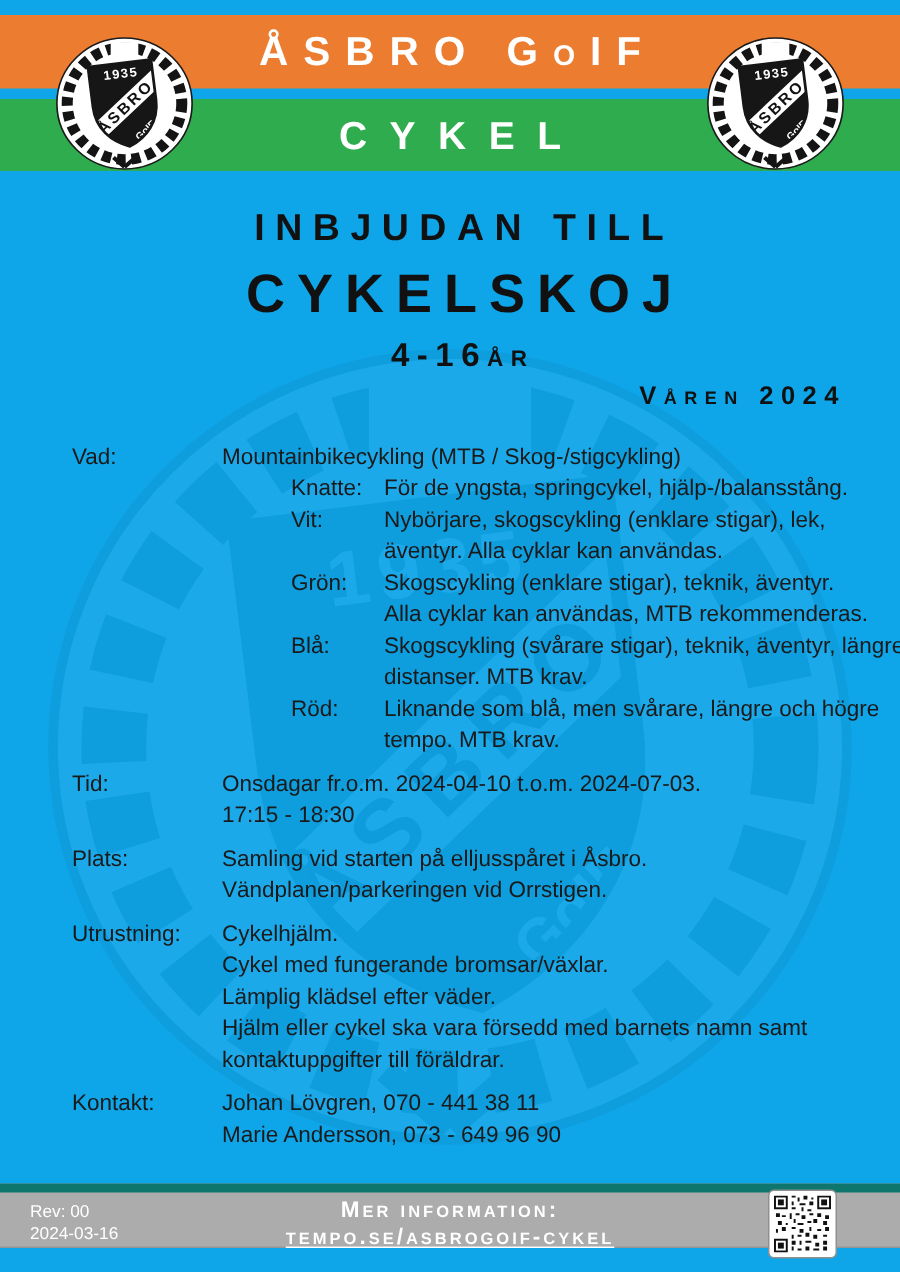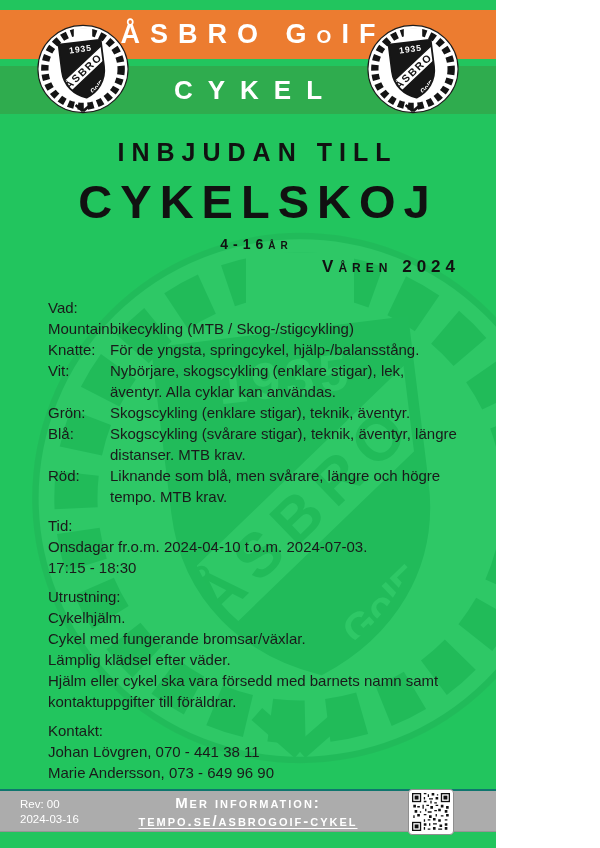--- a/index.html
+++ b/index.html
@@ -1,18 +1,18 @@
 <!DOCTYPE html>
 <html><head>
 <meta charset="utf-8">
 <style>
   * { margin:0; padding:0; box-sizing:border-box; }
   html,body { background:#ffffff; }
   .page {
-    position:relative; width:496px; height:848px; background:#22c55e;
+    position:relative; width:600px; height:848px; background:#0ea5e9;
     overflow:hidden; font-family:"Liberation Sans", sans-serif; color:#1a1a1a;
   }
   
   .header { position:relative; height:114px; z-index:3; }
   .band { position:absolute; left:0; width:100%; display:flex; align-items:center; justify-content:center; }
   .band-orange { top:10px; height:49px; background:#EC7C30; }
   .band-green  { top:66px; height:48px; background:#2FAC4E; }
   .club-name {
     color:#fff; font-weight:700; font-size:27px; letter-spacing:10px; text-indent:10px;
     font-variant:small-caps;
@@ -25,34 +25,34 @@
   
   .watermark {
     position:absolute; left:30px; top:228px; width:540px; height:540px;
     opacity:0.05; z-index:0; pointer-events:none;
   }
   
   .main { position:relative; z-index:1; padding:26px 36px 0 48px; }
   .titles { text-align:center; color:#111; }
   .titles > div { line-height:1; font-weight:700; }
   .t-intro  { font-size:25px; letter-spacing:7px;  text-indent:7px; }
-  .t-main   { font-size:47px; letter-spacing:8px;  text-indent:8px; margin-top:13px; }
-  .t-ages   { font-size:14px; letter-spacing:5px;  text-indent:5px; margin-top:12px; font-variant:small-caps; }
+  .t-main   { font-size:36px; letter-spacing:8px;  text-indent:8px; margin-top:13px; }
+  .t-ages   { font-size:22px; letter-spacing:5px;  text-indent:5px; margin-top:12px; font-variant:small-caps; }
   .t-season { font-size:17px; letter-spacing:5px;  text-indent:5px; margin-top:7px;  font-variant:small-caps;text-align:right; }
   .sections { margin-top:22px; font-size:15px; line-height:21px; }
-  .sec { display:flex; margin-bottom:8px;flex-direction:column; }
+  .sec { display:flex; margin-bottom:8px; }
   .sec-label { width:100px; flex:none; }
   .sec-content { flex:1; min-width:0; }
   .row { display:flex; }
-  .sub { width:62px; flex:none; }
+  .sub { width:62px; flex:none;margin-left:46px; }
   .txt { white-space:nowrap; }
   
   .footer {
     position:absolute; left:0; top:789px; width:100%; height:43px;
-    background:#ACACAC; border-top:2px solid #0f766e; border-bottom:1px solid #969696;
+    background:#ACACAC; border-top:6px solid #0f766e; border-bottom:1px solid #969696;
     color:#fff; z-index:4;
   }
   .f-rev { position:absolute; left:20px; top:6px; font-size:11.5px; line-height:15px; }
   .f-info { position:absolute; left:0; top:3px; width:100%; text-align:center; }
   .f-info-label { display:block; font-weight:700; font-size:15px; letter-spacing:2px; font-variant:small-caps; line-height:18px; }
   .f-link {
     display:inline-block; font-weight:700; font-size:15px; letter-spacing:2px; font-variant:small-caps;
     color:#fff; text-decoration:underline; text-underline-offset:2px; line-height:18px; cursor:pointer;
   }
   .f-qr {
@@ -139,20 +139,21 @@
           <div class="row">
               <span class="sub"></span>
               <span class="txt">äventyr. Alla cyklar kan användas.</span>
             </div>
           <div class="row">
               <span class="sub">Grön:</span>
               <span class="txt">Skogscykling (enklare stigar), teknik, äventyr.</span>
             </div>
           <div class="row">
               <span class="sub"></span>
+              <span class="txt">Alla cyklar kan användas, MTB rekommenderas.</span>
             </div>
           <div class="row">
               <span class="sub">Blå:</span>
               <span class="txt">Skogscykling (svårare stigar), teknik, äventyr, längre</span>
             </div>
           <div class="row">
               <span class="sub"></span>
               <span class="txt">distanser. MTB krav.</span>
             </div>
           <div class="row">
@@ -171,20 +172,31 @@
         <div class="sec-content">
           <div class="row">
               <span class="txt">Onsdagar fr.o.m. 2024-04-10 t.o.m. 2024-07-03.</span>
             </div>
           <div class="row">
               <span class="txt">17:15 - 18:30</span>
             </div>
         </div>
       </div>
 
+      <div class="sec">
+        <div class="sec-label">Plats:</div>
+        <div class="sec-content">
+          <div class="row">
+              <span class="txt">Samling vid starten på elljusspåret i Åsbro.</span>
+            </div>
+          <div class="row">
+              <span class="txt">Vändplanen/parkeringen vid Orrstigen.</span>
+            </div>
+        </div>
+      </div>
 
       <div class="sec">
         <div class="sec-label">Utrustning:</div>
         <div class="sec-content">
           <div class="row">
               <span class="txt">Cykelhjälm.</span>
             </div>
           <div class="row">
               <span class="txt">Cykel med fungerande bromsar/växlar.</span>
             </div>

